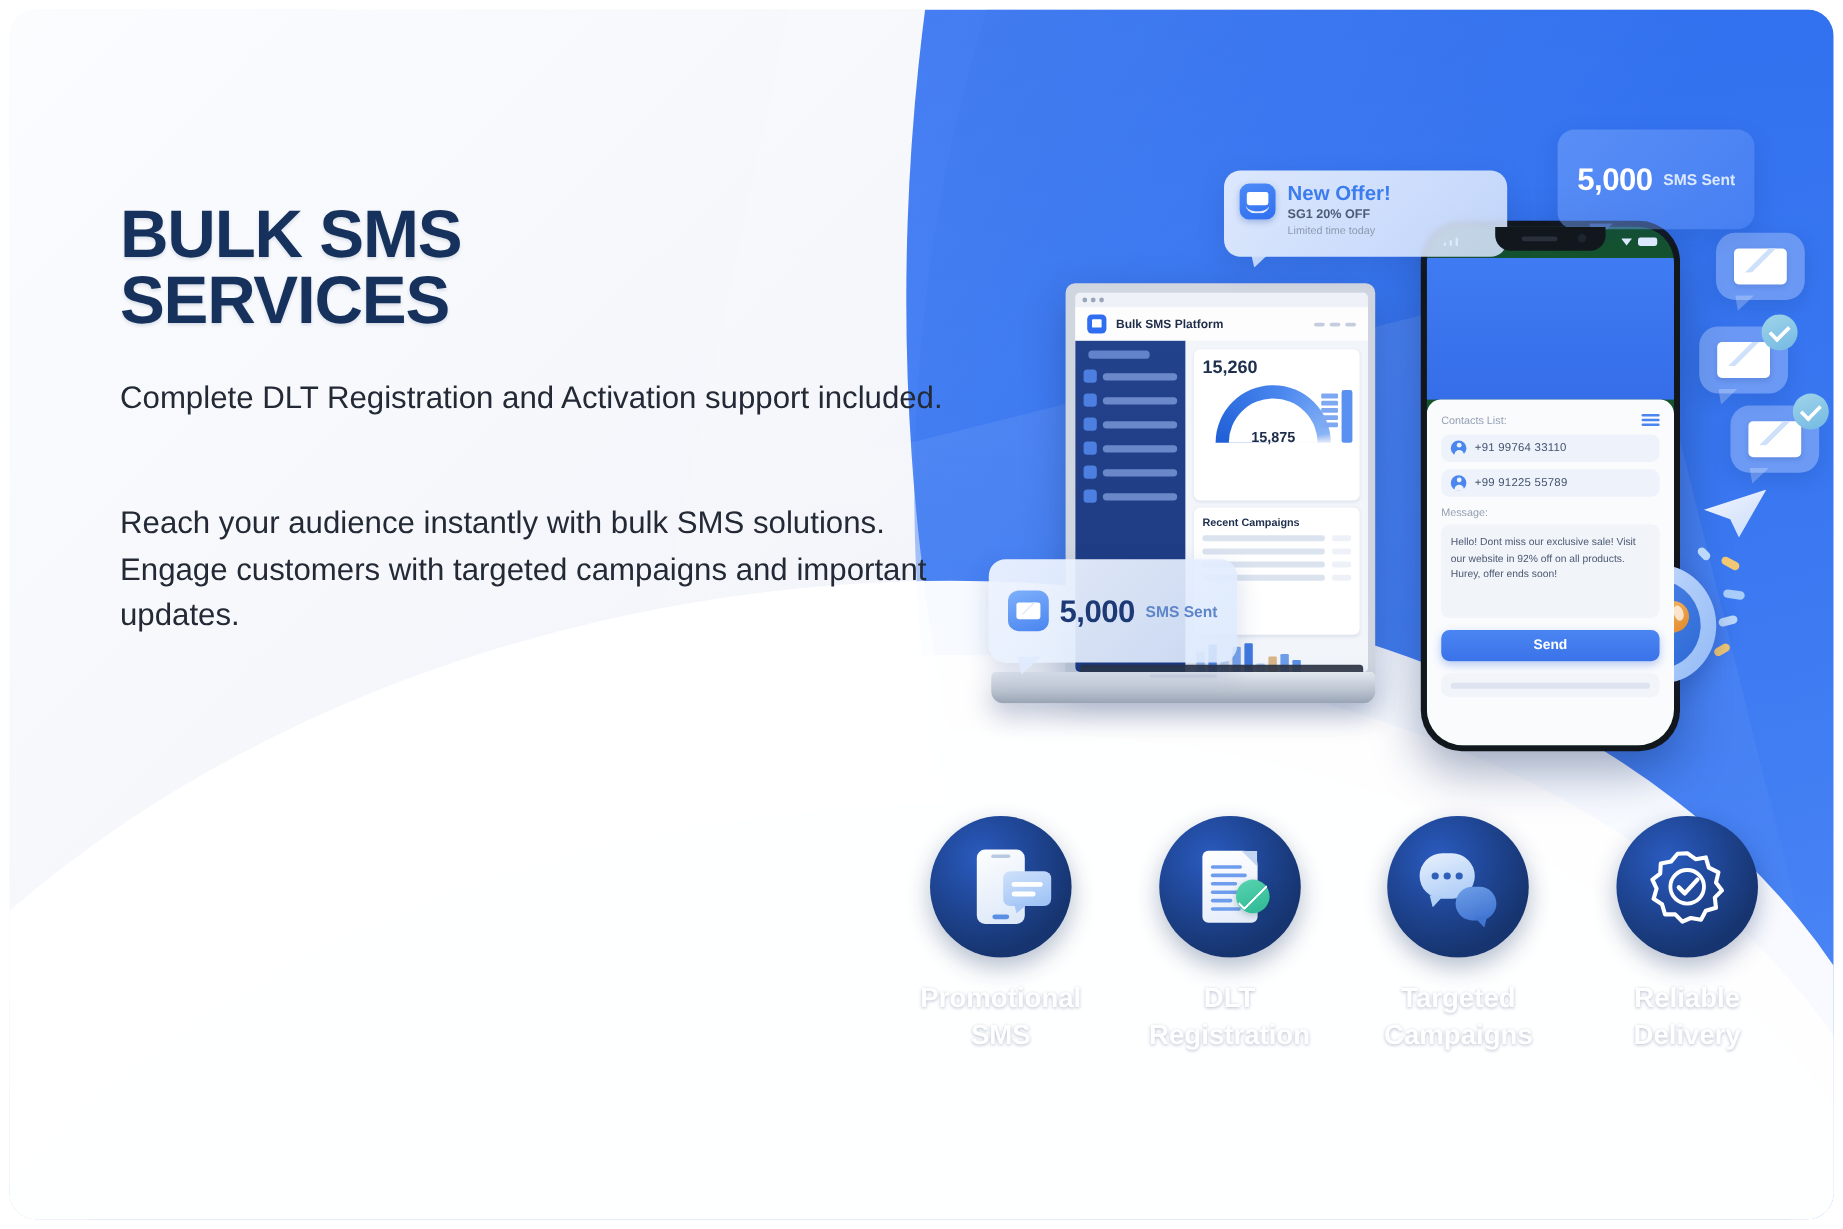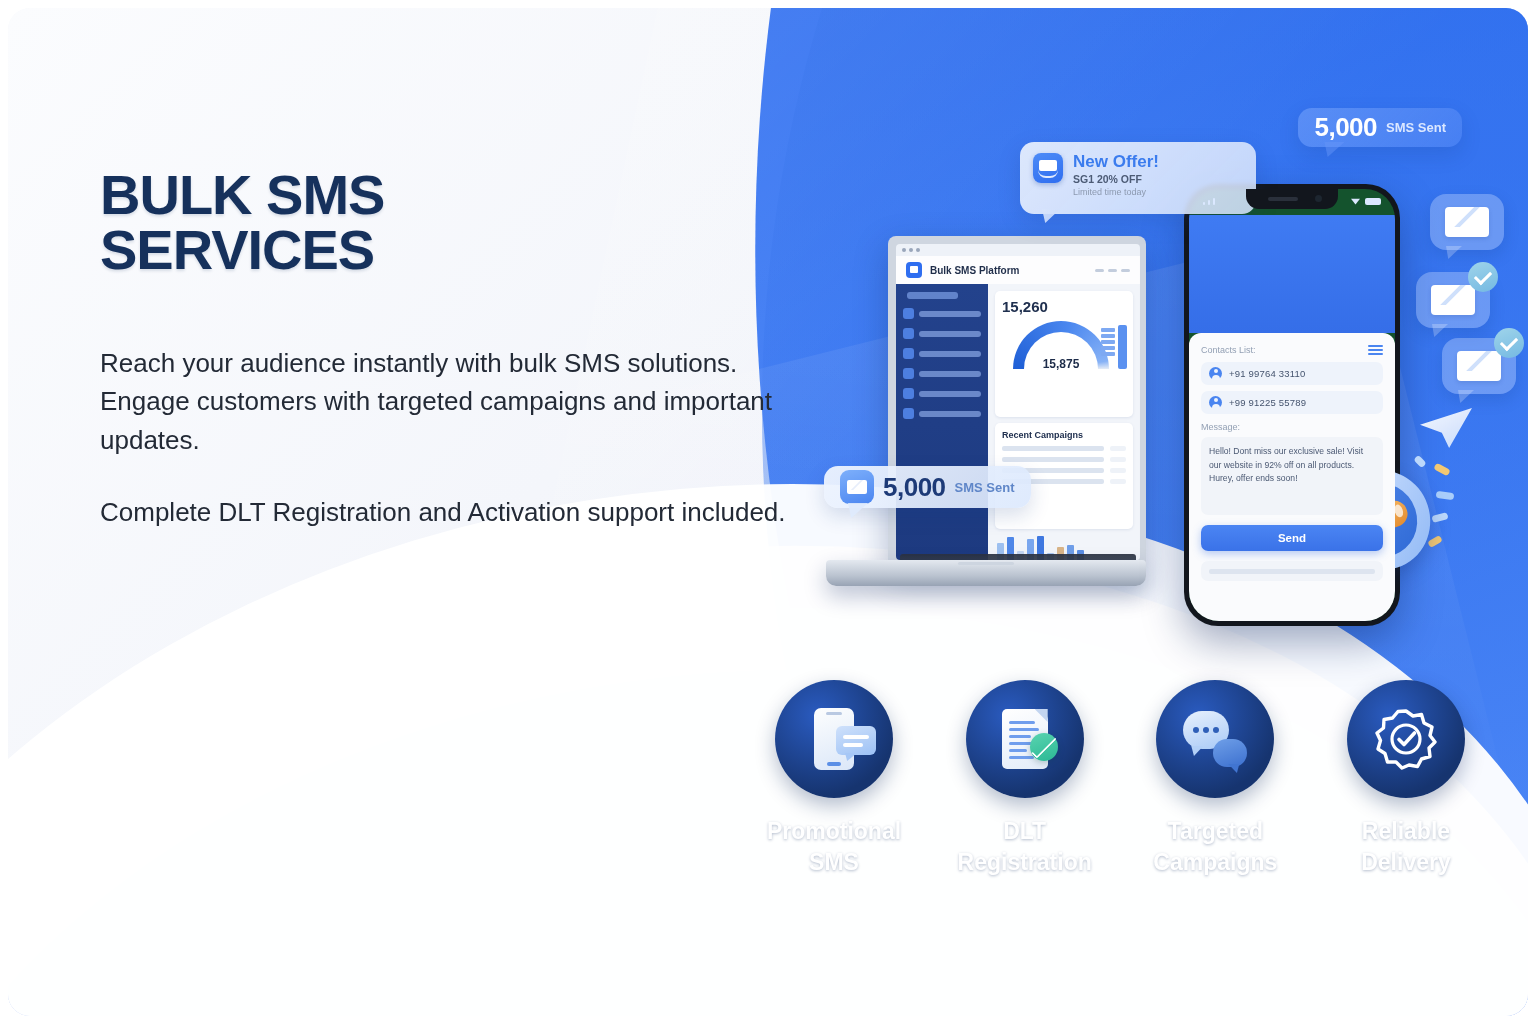--- a/index.html
+++ b/index.html
@@ -130,21 +130,21 @@
   .offer-ic{width:30px;height:30px;border-radius:8px;background:linear-gradient(160deg,#4d8bf7,#2f6ef0);position:relative;flex:0 0 auto;
      box-shadow:0 2px 5px rgba(28,70,160,.3);}
   .offer-ic:after{content:"";position:absolute;left:6px;top:7px;width:18px;height:11px;background:#fff;border-radius:2px;}
   .offer-ic:before{content:"";position:absolute;left:5px;bottom:5px;width:20px;height:6px;
      border-bottom:2px solid rgba(255,255,255,.85);border-radius:0 0 10px 10px;}
   .offer h3{margin:0;font-size:17px;font-weight:700;color:#3b7cee;line-height:1.05;}
   .offer p{margin:2px 0 0;font-size:10.5px;color:#4c5b75;font-weight:600;}
   .offer small{display:block;margin-top:2px;font-size:9px;color:#8d9ab0;}
 
   .badge{position:absolute;border-radius:14px;display:flex;align-items:center;gap:9px;
-     box-shadow:0 8px 20px rgba(20,55,130,.16);padding:4px 16px;box-sizing:border-box;}
+     box-shadow:0 8px 20px rgba(20,55,130,.16);padding:26px 16px;box-sizing:border-box;}
   .badge b{font-size:26px;font-weight:800;letter-spacing:-.5px;}
   .badge span{font-size:13px;font-weight:600;}
   .badge-tr{right:66px;top:100px;background:linear-gradient(135deg,rgba(120,164,250,.55),rgba(96,145,247,.42));}
   .badge-tr b{color:#fff;}
   .badge-tr span{color:#dce8ff;}
   .badge-tr:after{content:"";position:absolute;left:26px;bottom:-10px;width:20px;height:15px;
      background:rgba(104,151,248,.45);clip-path:polygon(0 0,100% 0,16% 100%);}
   .badge-ml{left:816px;top:458px;background:linear-gradient(135deg,rgba(238,244,254,.95),rgba(219,232,253,.9));}
   .badge-ml b{color:#1d3a77;}
   .badge-ml span{color:#5f86c8;}
@@ -259,22 +259,22 @@
   <div class="wave w2"></div>
   <div class="wave w1"></div>
   <div class="sheen"></div>
   <div class="sheen2"></div>
 
   <div class="copy">
     <h1 class="headline">
       <span>BULK SMS</span>
       <span>SERVICES</span>
     </h1>
+    <p class="para p2">Complete DLT Registration and Activation support included.</p>
     <p class="para p1">Reach your audience instantly with bulk SMS solutions. Engage customers with targeted campaigns and important updates.</p>
-    <p class="para p2">Complete DLT Registration and Activation support included.</p>
   </div>
 
   <div class="laptop">
     <div class="lid">
       <div class="screen">
         <div class="l-dots">
             <i></i>
             <i></i>
             <i></i>
           </div>

